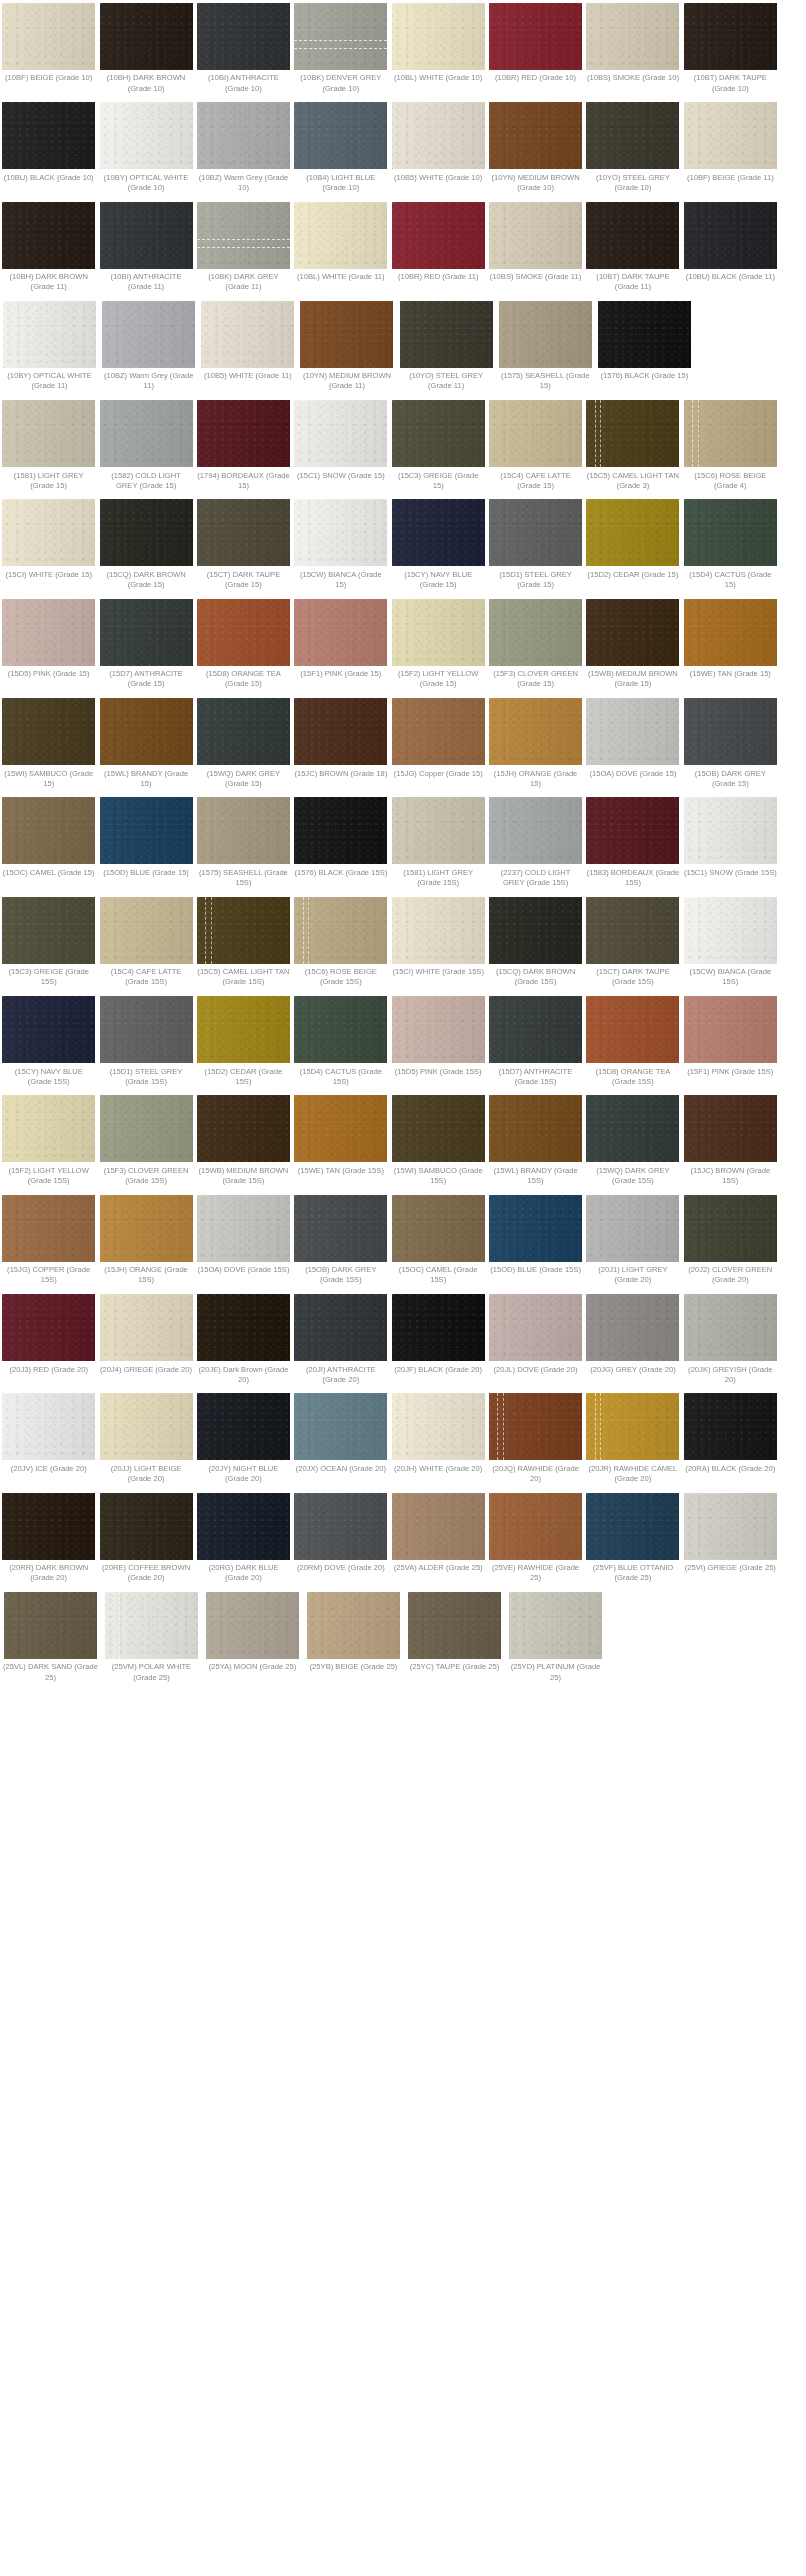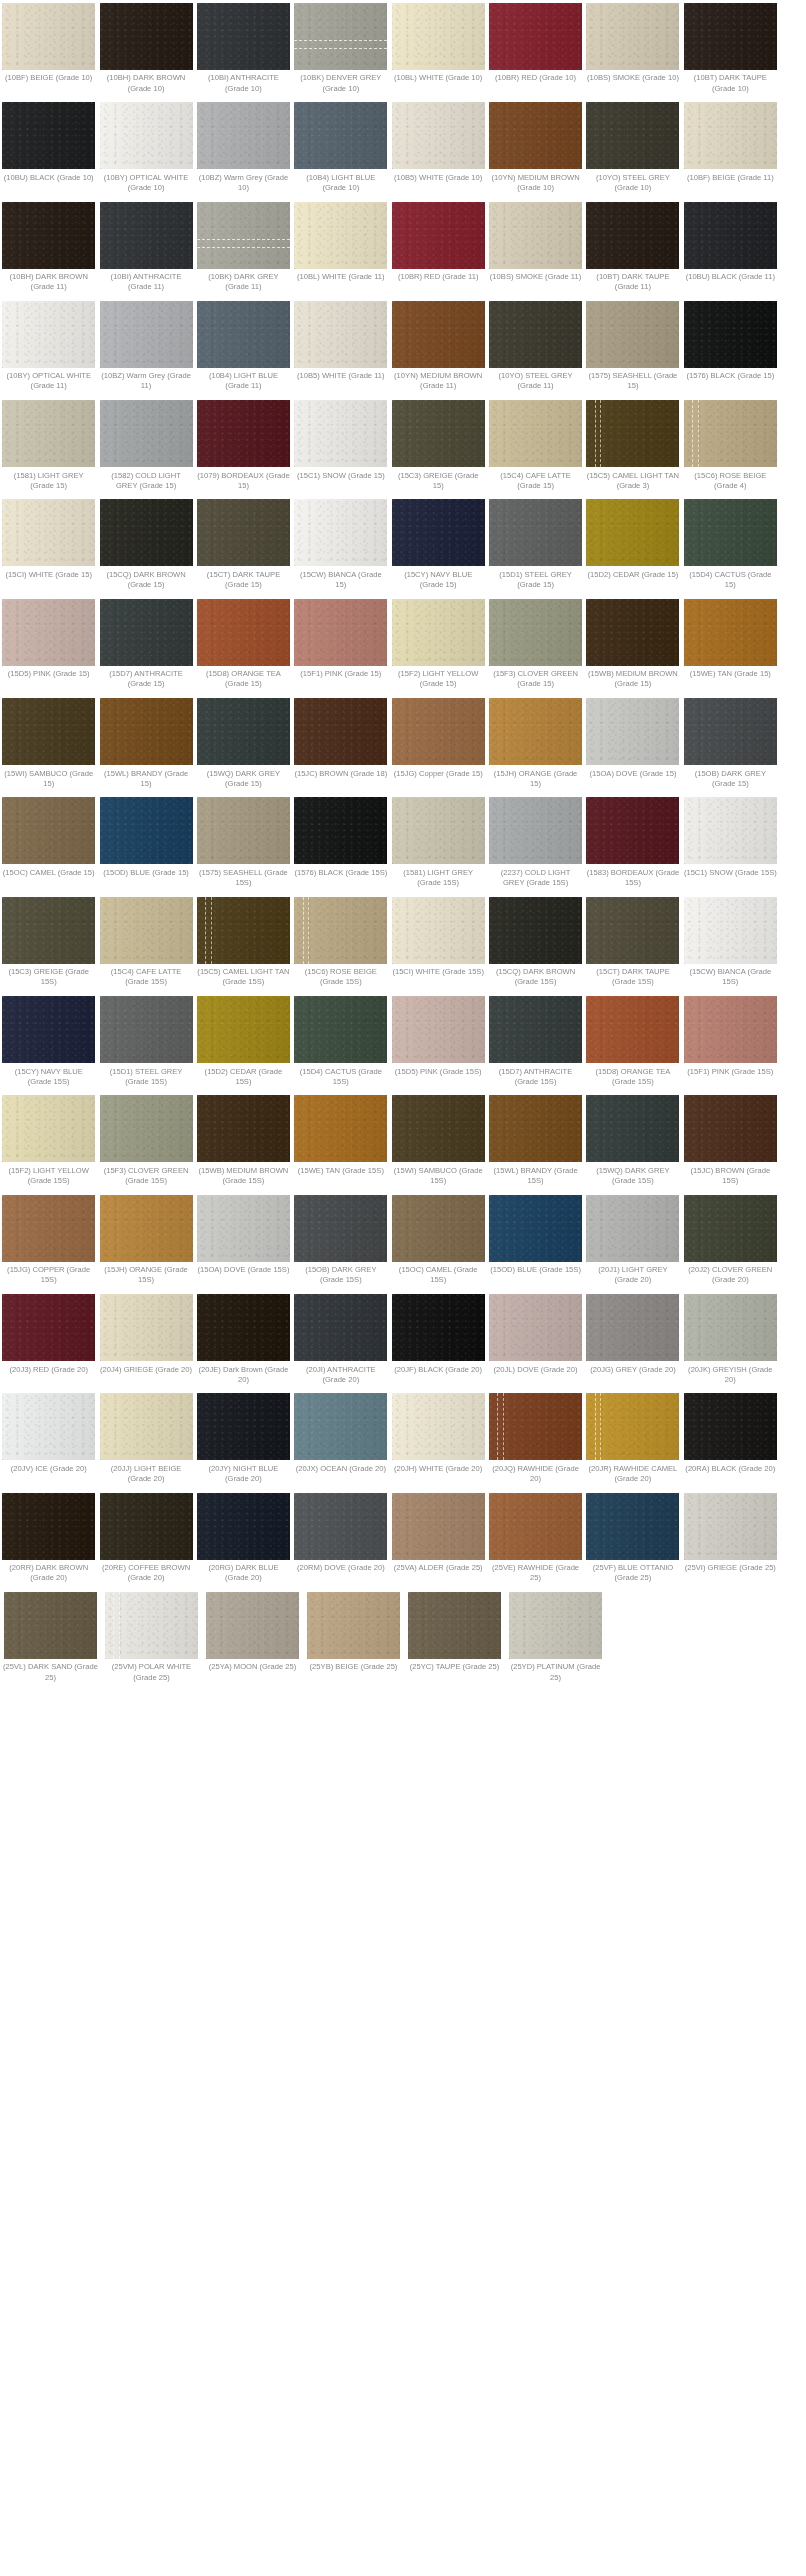--- a/index.html
+++ b/index.html
@@ -201,24 +201,20 @@
     <div class="swatch-row">
       <div class="swatch-cell">
         <div class="swatch-img" style="background-color: rgb(242, 241, 236);"></div>
         <div class="swatch-label">(10BY) OPTICAL WHITE (Grade 11)</div>
       </div>
       <div class="swatch-cell">
         <div class="swatch-img" style="background-color: rgb(179, 180, 183);"></div>
         <div class="swatch-label">(10BZ) Warm Grey (Grade 11)</div>
       </div>
       <div class="swatch-cell">
-        <div class="swatch-img" style="background-color: rgb(86, 99, 110);"></div>
-        <div class="swatch-label">(10B4) LIGHT BLUE (Grade 11)</div>
-      </div>
-      <div class="swatch-cell">
         <div class="swatch-img" style="background-color: rgb(232, 226, 212);"></div>
         <div class="swatch-label">(10B5) WHITE (Grade 11)</div>
       </div>
       <div class="swatch-cell">
         <div class="swatch-img" style="background-color: rgb(122, 72, 32);"></div>
         <div class="swatch-label">(10YN) MEDIUM BROWN (Grade 11)</div>
       </div>
       <div class="swatch-cell">
         <div class="swatch-img" style="background-color: rgb(59, 56, 45);"></div>
         <div class="swatch-label">(10YO) STEEL GREY (Grade 11)</div>
@@ -237,21 +233,21 @@
       <div class="swatch-cell">
         <div class="swatch-img" style="background-color: rgb(203, 198, 176);"></div>
         <div class="swatch-label">(1581) LIGHT GREY (Grade 15)</div>
       </div>
       <div class="swatch-cell">
         <div class="swatch-img" style="background-color: rgb(164, 167, 168);"></div>
         <div class="swatch-label">(1582) COLD LIGHT GREY (Grade 15)</div>
       </div>
       <div class="swatch-cell">
         <div class="swatch-img" style="background-color: rgb(84, 21, 28);"></div>
-        <div class="swatch-label">(1079) BORDEAUX (Grade 15)</div>
+        <div class="swatch-label">(1794) BORDEAUX (Grade 15)</div>
       </div>
       <div class="swatch-cell">
         <div class="swatch-img" style="background-color: rgb(240, 238, 234);"></div>
         <div class="swatch-label">(15C1) SNOW (Grade 15)</div>
       </div>
       <div class="swatch-cell">
         <div class="swatch-img" style="background-color: rgb(77, 74, 54);"></div>
         <div class="swatch-label">(15C3) GREIGE (Grade 15)</div>
       </div>
       <div class="swatch-cell">

